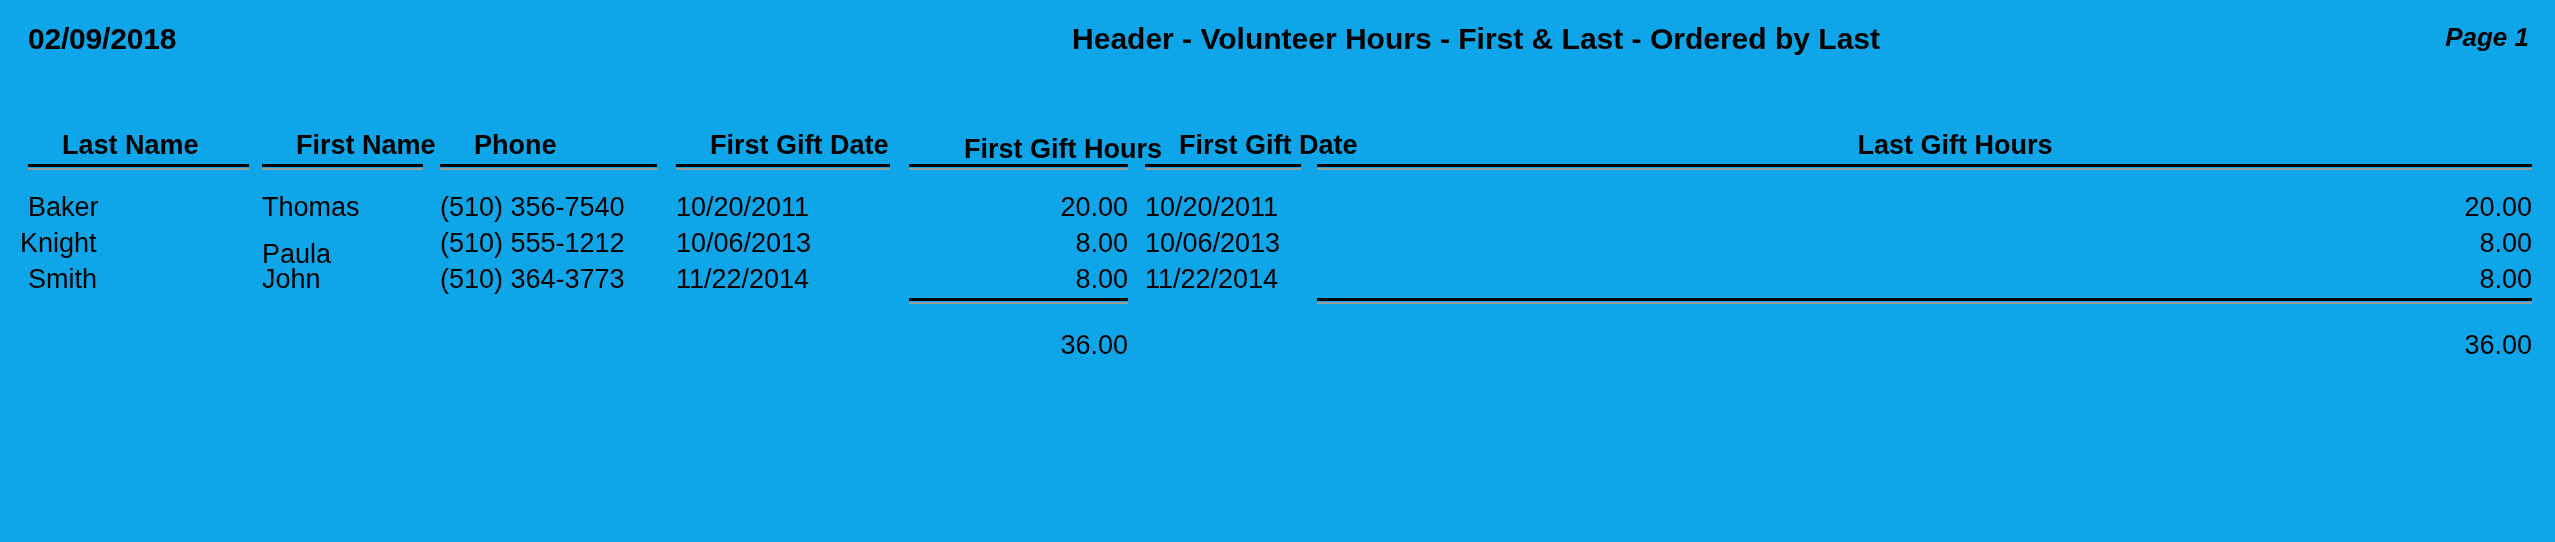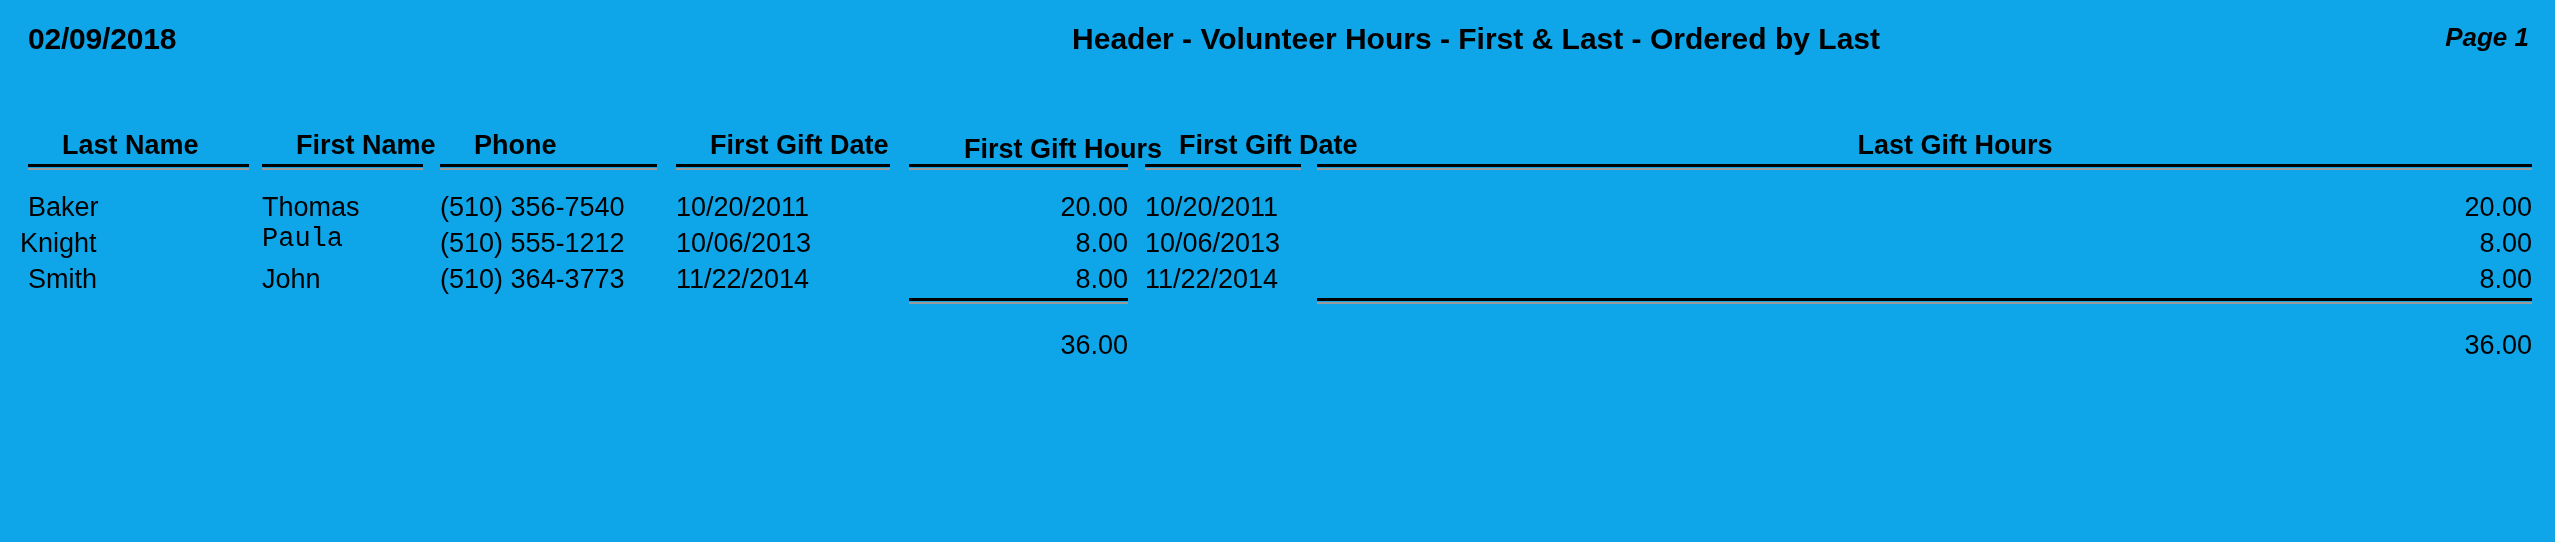--- a/index.html
+++ b/index.html
@@ -141,21 +141,21 @@
 
     <div class="cell" style="left:28px;   top:62px;">Baker</div>
     <div class="cell" style="left:262px;  top:62px;">Thomas</div>
     <div class="cell" style="left:440px;  top:62px;text-align:right;">(510) 356-7540</div>
     <div class="cell" style="left:676px;  top:62px;">10/20/2011</div>
     <div class="cell num" style="left:908px; top:62px; width:220px;">20.00</div>
     <div class="cell" style="left:1145px; top:62px;">10/20/2011</div>
     <div class="cell num" style="left:1310px; top:62px; width:1222px;">20.00</div>
 
     <div class="cell" style="left:20px;   top:98px;">Knight</div>
-    <div class="cell" style="left:262px;  top:94px;font-family:Liberation Mono, monospace;">Paula</div>
+    <div class="cell" style="left:262px;  top:109px;">Paula</div>
     <div class="cell" style="left:440px;  top:98px;">(510) 555-1212</div>
     <div class="cell" style="left:676px;  top:98px;">10/06/2013</div>
     <div class="cell num" style="left:908px; top:98px; width:220px;">8.00</div>
     <div class="cell" style="left:1145px; top:98px;">10/06/2013</div>
     <div class="cell num" style="left:1310px; top:98px; width:1222px;">8.00</div>
 
     <div class="cell" style="left:28px;   top:134px;">Smith</div>
     <div class="cell" style="left:262px;  top:134px;">John</div>
     <div class="cell" style="left:440px;  top:134px;">(510) 364-3773</div>
     <div class="cell" style="left:676px;  top:134px;">11/22/2014</div>

